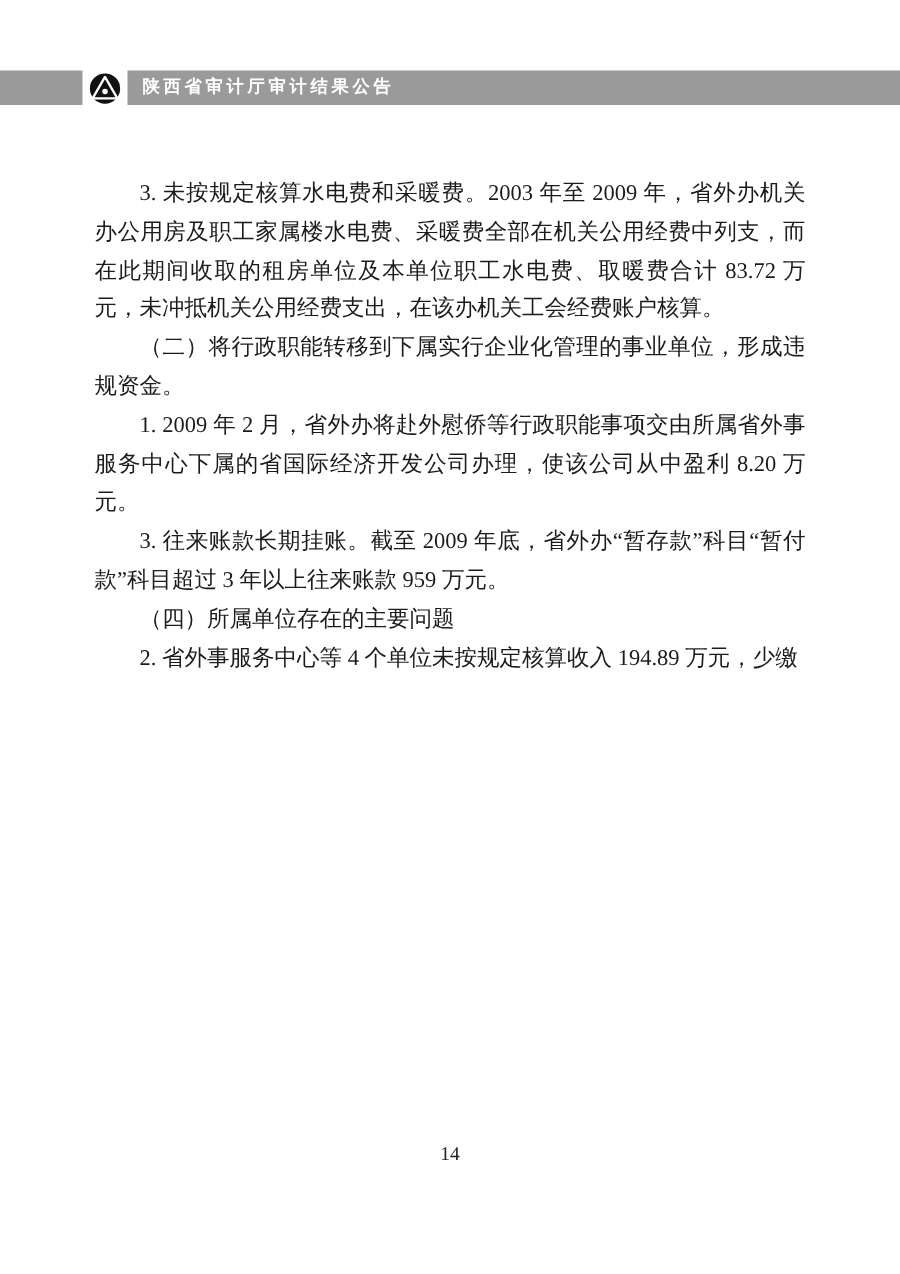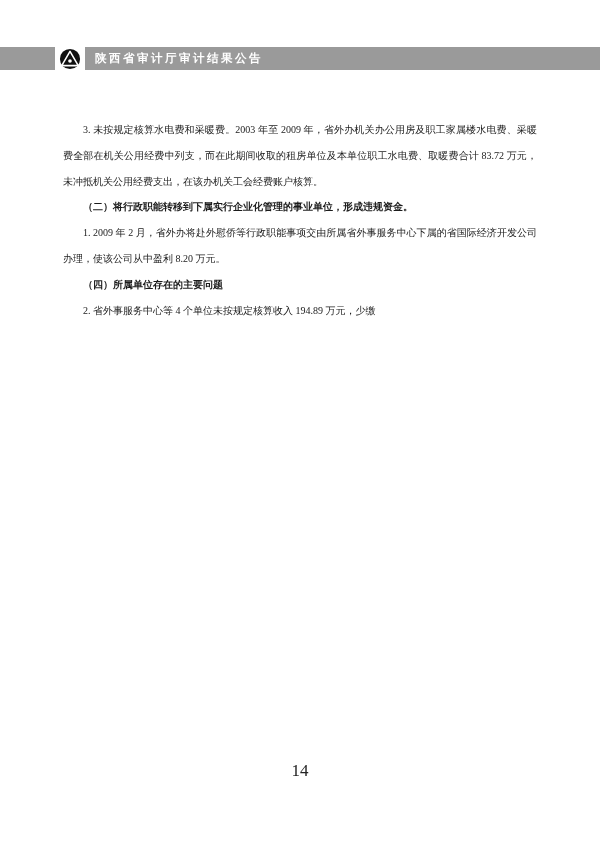--- a/index.html
+++ b/index.html
@@ -51,41 +51,41 @@
     font-size: 11.5px;
     letter-spacing: 2.5px;
     white-space: nowrap;
   }
   
   #content {
     position: absolute;
     left: 63px;
     top: 117px;
     width: 474px;
-    font-size: 10px;
+    font-size: 15px;
     line-height: 25.8px;
     color: #1b1b1b;
     text-align: justify;
   }
   #content p {
     margin: 0;
     padding: 0;
     text-indent: 2em;
   }
   #content p.bold {
-    font-weight: 700;
+    font-weight: 400;
   }
   
   #page-number {
     position: absolute;
     left: 0;
     top: 761px;
     width: 600px;
     text-align: center;
-    font-size: 17px;
+    font-size: 13px;
     color: #222222;
     font-family: "Liberation Serif", "DejaVu Serif", serif;
   }
 </style>
 </head>
 <body>
 
 <div id="page">
 
   <div id="header-band">
@@ -96,19 +96,20 @@
         <circle cx="12" cy="14.2" r="2" fill="#ffffff"></circle>
       </svg>
     </div>
     <div id="header-title">陕西省审计厅审计结果公告</div>
   </div>
 
   <div id="content">
     <p>3. 未按规定核算水电费和采暖费。2003 年至 2009 年，省外办机关办公用房及职工家属楼水电费、采暖费全部在机关公用经费中列支，而在此期间收取的租房单位及本单位职工水电费、取暖费合计 83.72 万元，未冲抵机关公用经费支出，在该办机关工会经费账户核算。</p>
     <p class="bold">（二）将行政职能转移到下属实行企业化管理的事业单位，形成违规资金。</p>
     <p>1. 2009 年 2 月，省外办将赴外慰侨等行政职能事项交由所属省外事服务中心下属的省国际经济开发公司办理，使该公司从中盈利 8.20 万元。</p>
+    <p>3. 往来账款长期挂账。截至 2009 年底，省外办“暂存款”科目“暂付款”科目超过 3 年以上往来账款 959 万元。</p>
     <p class="bold">（四）所属单位存在的主要问题</p>
     <p>2. 省外事服务中心等 4 个单位未按规定核算收入 194.89 万元，少缴</p>
   </div>
 
   <div id="page-number">14</div>
 
 </div>
 
 </body></html>

